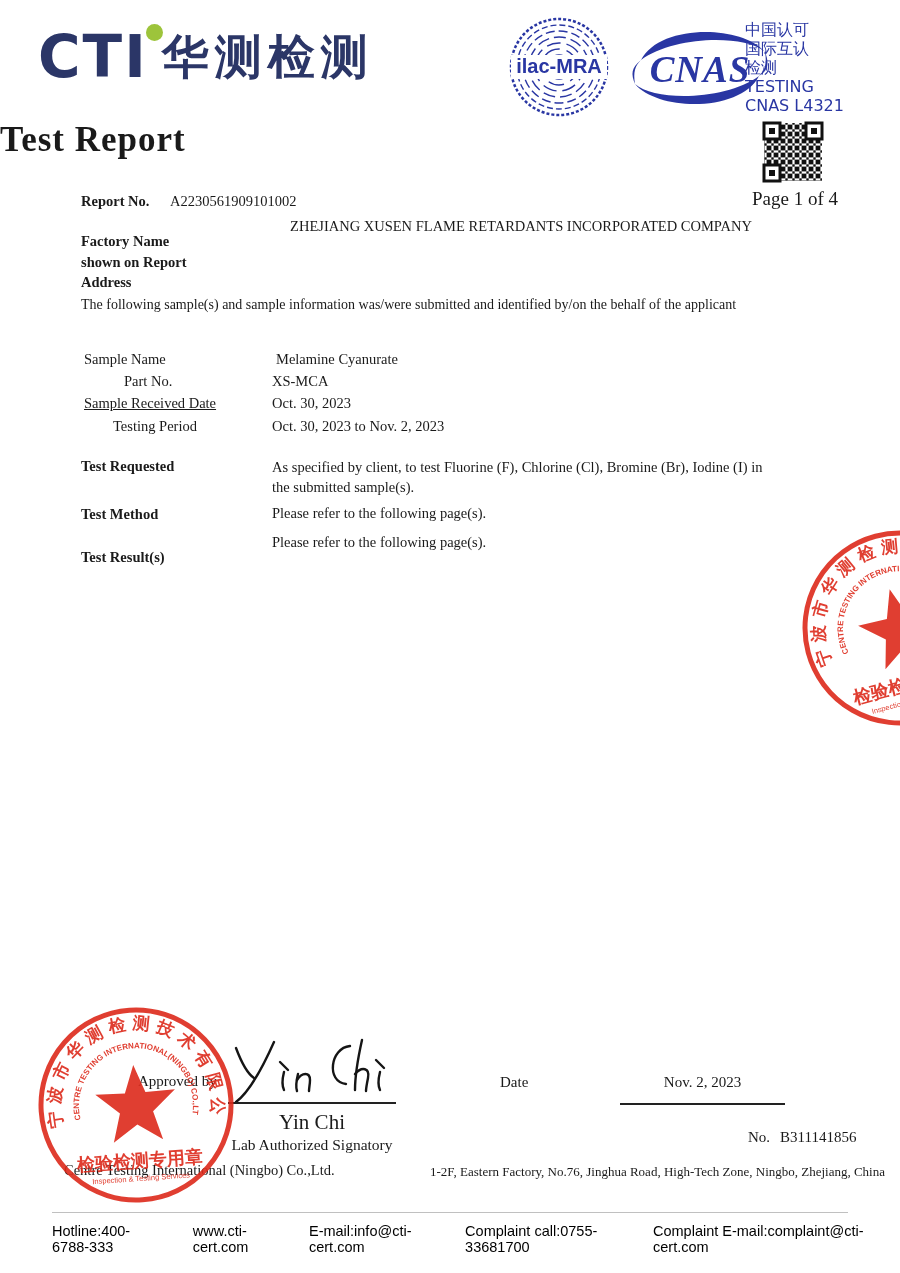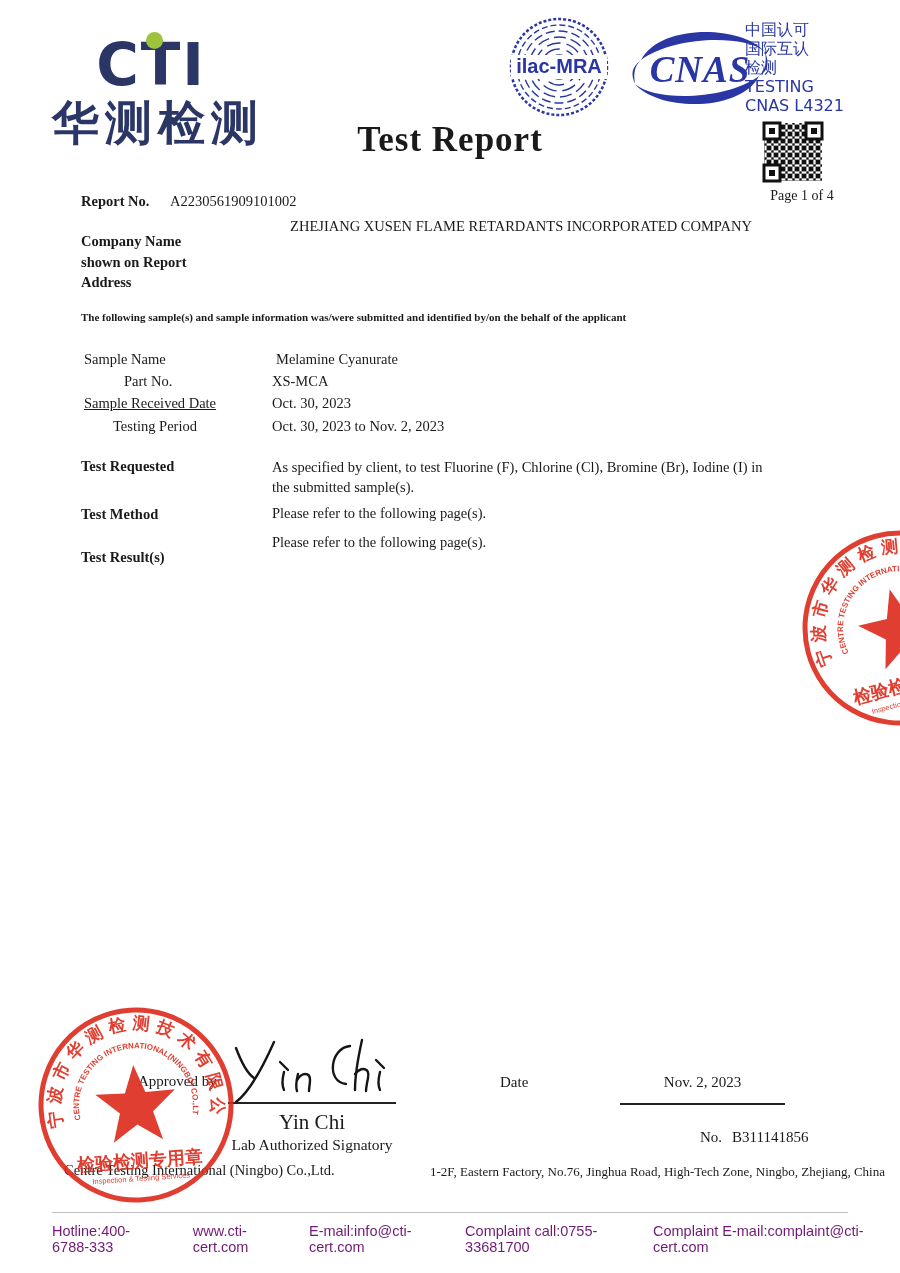--- a/index.html
+++ b/index.html
@@ -5,73 +5,73 @@
   * { margin:0; padding:0; box-sizing:border-box; }
   html,body { background:#e8e8e8; }
   #page {
     position:relative; width:900px; height:1273px; margin:0 auto;
     background:#ffffff; overflow:hidden;
     font-family:"Liberation Serif", serif; color:#1a1a1a;
   }
   .abs { position:absolute; }
 
   
-  .cti-logo { left:38px; top:36px; display:flex; align-items:center;flex-direction:column; }
+  .cti-logo { left:38px; top:28px; display:flex; align-items:flex-end; }
   .cti-word {
     font-family:"DejaVu Sans", sans-serif; font-weight:bold;
     font-size:58px; line-height:1; color:#2b3667; letter-spacing:2px;
   }
   .cti-dot { position:absolute; left:108px; top:-4px; width:17px; height:17px;
     border-radius:50%; background:#9dc43b; }
   .cti-cn {
     font-family:"DejaVu Sans", sans-serif; font-weight:bold;
     font-size:47px; line-height:58px; color:#2b3667; margin-left:14px; letter-spacing:6px;
   }
   .accred-text { left:745px; top:20px; font-family:"DejaVu Sans", sans-serif;
     color:#2936a3; font-size:16px; line-height:19px; font-weight:500; }
 
   
-  .doc-title { left:0; top:120px; width:900px; text-align:center;
+  .doc-title { left:0; top:120px; width:900px; 
     font-size:35px; font-weight:bold; letter-spacing:1px; }
   .qr { left:762px; top:120px; }
-  .page-ind { left:752px; top:188px; font-size:14px; width:100px; text-align:center;}
+  .page-ind { left:752px; top:188px; font-size:19px; width:100px; }
 
   
   .lbl { font-weight:bold; font-size:14.5px; }
   .val { font-size:14.5px; }
   .row-label { left:81px; }
   .row-value { left:272px; }
   .sm-label { left:84px; font-size:14.5px; }
 
-  .intro { left:81px; top:307px; width:748px; font-weight:bold;
-    font-size:11px; line-height:21px; }
+  .intro { left:81px; top:294px; width:748px; font-weight:normal;
+    font-size:14px; line-height:21px; }
 
   
   .stamp { opacity:0.9; pointer-events:none; }
   .stamp-right { left:790px; top:518px; transform:rotate(-15deg); }
   .stamp-left { left:26px; top:995px; transform:rotate(-4deg); }
 
   
   .approved { left:138px; top:1073px; font-size:15px; }
   .sig-svg { left:222px; top:1038px; }
   .sig-line { left:228px; top:1102px; width:168px; height:2px; background:#222; }
   .sig-name { left:228px; top:1110px; width:168px; text-align:center; font-size:21px; }
   .sig-role { left:200px; top:1136px; width:224px; text-align:center; font-size:15.5px; }
   .date-label { left:500px; top:1074px; font-size:15px; }
   .date-value { left:620px; top:1074px; width:165px; text-align:center; font-size:15px; }
   .date-line { left:620px; top:1103px; width:165px; height:2px; background:#222; }
   .cert-no { left:700px; top:1129px; font-size:15px; }
-  .cert-no .no-lbl { margin-right:10px; }
+  .cert-no .no-lbl { margin-right:10px;margin-left:48px; }
   .company-foot { left:64px; top:1162px; font-size:14.5px; }
   .address-foot { left:430px; top:1164px; width:460px; font-size:13px; }
 
   
   .foot-line { left:52px; top:1212px; width:796px; height:1px; background:#c0c0c0; }
   .footer { left:52px; top:1223px; width:820px; display:flex; gap:26px;
-    font-family:"Liberation Sans", sans-serif; font-size:14.5px; color:#701a75; }
+    font-family:"Liberation Sans", sans-serif; font-size:14.5px; color:#000000; }
 </style>
 </head>
 <body>
 
 <div id="page">
 
   <div class="abs cti-logo">
     <span class="cti-word">CTI</span>
     <span class="cti-dot"></span>
     <span class="cti-cn">华测检测</span>
@@ -131,21 +131,21 @@
       <rect x="2" y="45" width="16" height="16" fill="#fff"></rect>
       <rect x="2" y="45" width="16" height="16" fill="none" stroke="#111" stroke-width="3"></rect>
       <rect x="7" y="50" width="6" height="6" fill="#111"></rect>
     </g>
   </svg>
   <div class="abs page-ind">Page 1 of 4</div>
 
   <div class="abs lbl row-label" style="top:193px;">Report No.</div>
   <div class="abs val row-value" style="top:193px; left:170px;">A2230561909101002</div>
 
-  <div class="abs lbl row-label" style="top:231px; width:125px; line-height:21px;">Company Name shown on Report</div>
+  <div class="abs lbl row-label" style="top:231px; width:125px; line-height:21px;">Factory Name shown on Report</div>
   <div class="abs val row-value" style="top:218px; width:480px;text-align:right;">ZHEJIANG XUSEN FLAME RETARDANTS INCORPORATED COMPANY</div>
 
   <div class="abs lbl row-label" style="top:274px;">Address</div>
 
   <div class="abs intro">The following sample(s) and sample information was/were submitted and identified by/on the behalf of the applicant</div>
 
   <div class="abs sm-label" style="top:351px;">Sample Name</div>
   <div class="abs val row-value" style="top:351px; left:276px;">Melamine Cyanurate</div>
 
   <div class="abs sm-label" style="top:373px;margin-left:40px;">Part No.</div>

